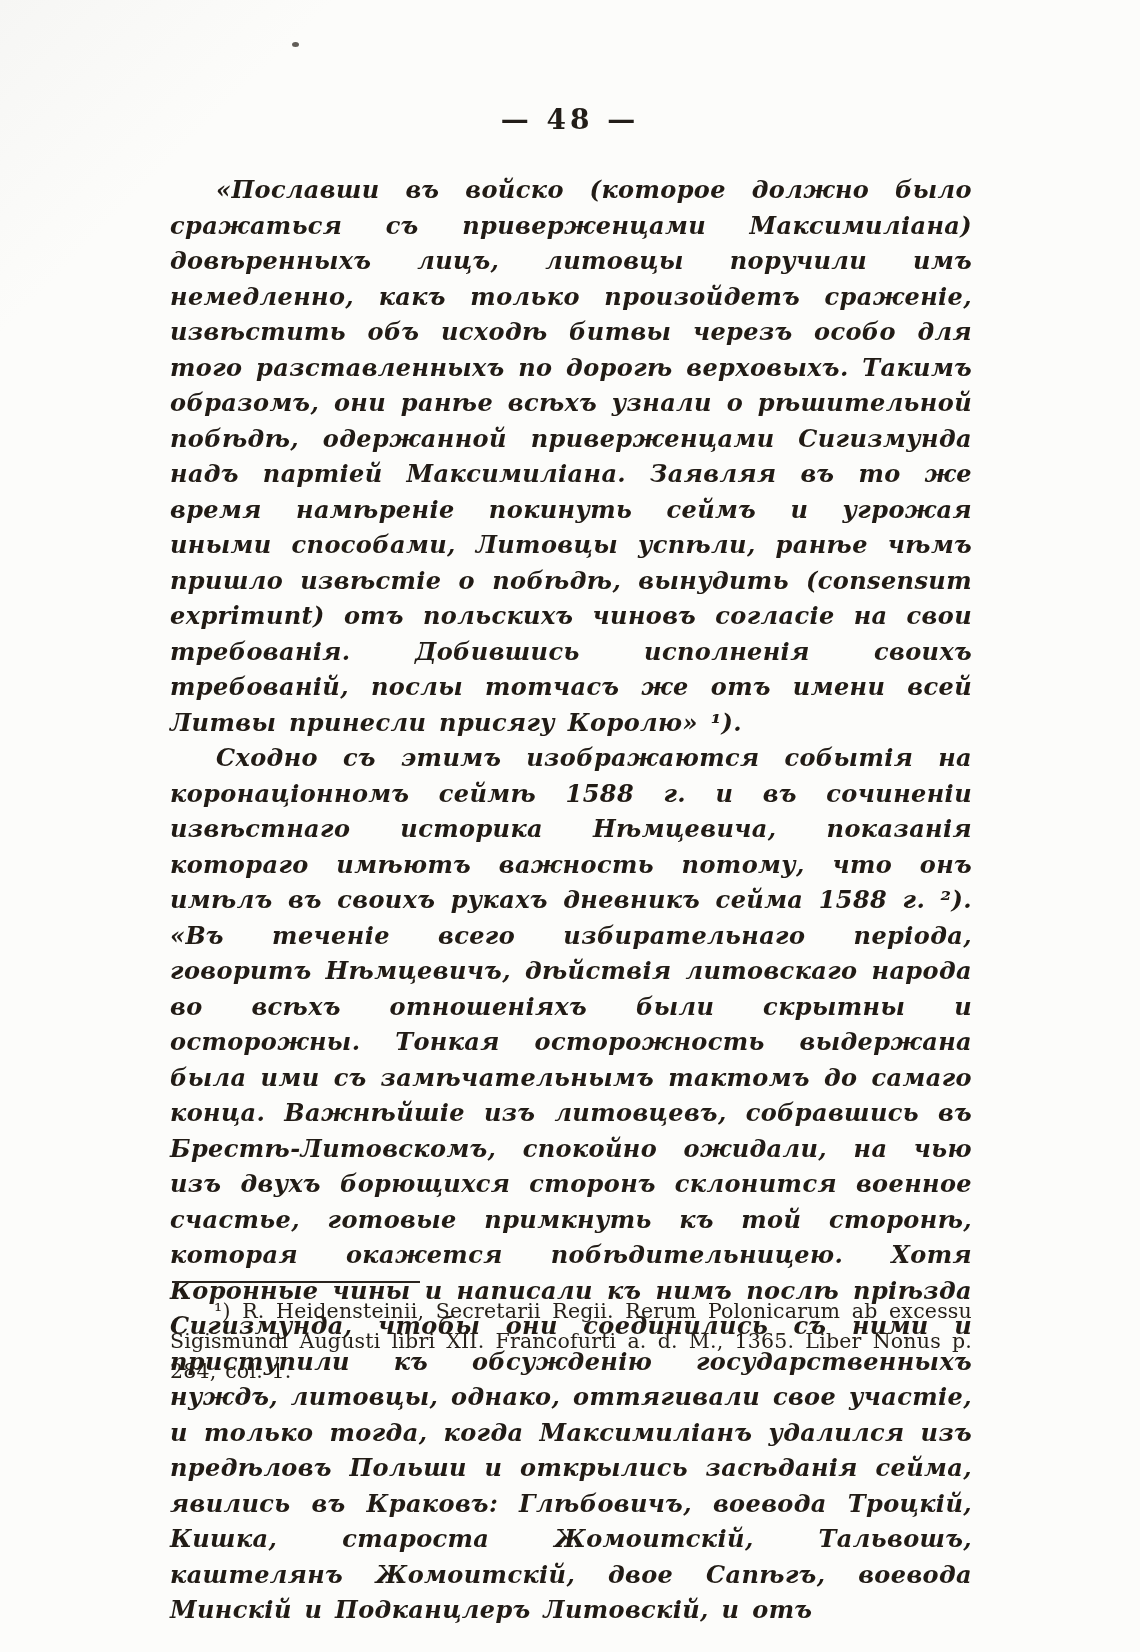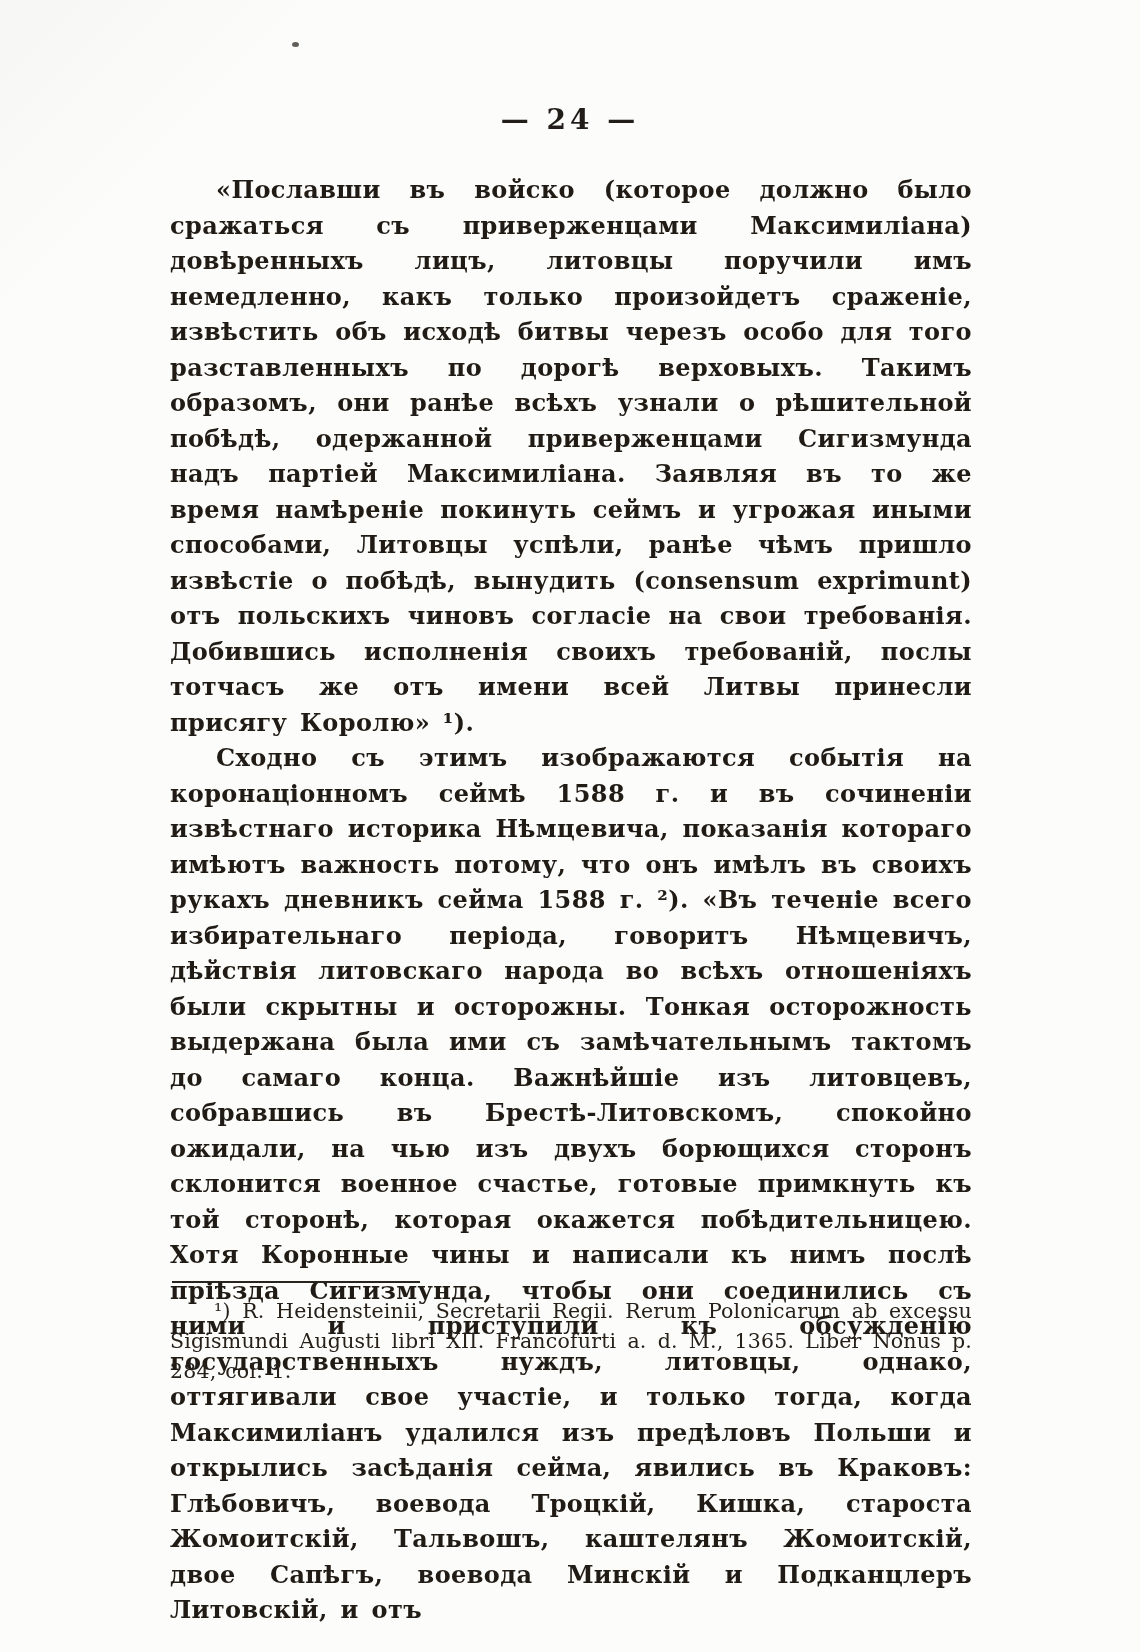--- a/index.html
+++ b/index.html
@@ -46,20 +46,21 @@
     top: 172px;
     left: 170px;
     width: 802px;
     font-size: 24px;
     line-height: 35.5px;
     font-weight: bold;
     text-align: justify;
     letter-spacing: 0.4px;
     word-spacing: 4px;
     color: #211b15;
+    font-style: italic;
   }
   .text-block p {
     margin: 0;
     text-indent: 46px;
   }
   .footnote-rule {
     position: absolute;
     top: 1281px;
     left: 172px;
     width: 248px;
@@ -83,21 +84,21 @@
     text-indent: 44px;
   }
 </style>
 </head>
 <body>
 
 <div class="page">
 
   <div class="scan-speck"></div>
 
-  <div class="page-number">— 24 —</div>
+  <div class="page-number">— 48 —</div>
 
   <div class="text-block">
     <p>«Пославши въ войско (которое должно было сражаться съ приверженцами Максимиліана) довѣренныхъ лицъ, литовцы поручили имъ немедленно, какъ только произойдетъ сраженіе, извѣстить объ исходѣ битвы черезъ особо для того разставленныхъ по дорогѣ верховыхъ. Такимъ образомъ, они ранѣе всѣхъ узнали о рѣшительной побѣдѣ, одержанной приверженцами Сигизмунда надъ партіей Максимиліана. Заявляя въ то же время намѣреніе покинуть сеймъ и угрожая иными способами, Литовцы успѣли, ранѣе чѣмъ пришло извѣстіе о побѣдѣ, вынудить (consensum exprimunt) отъ польскихъ чиновъ согласіе на свои требованія. Добившись исполненія своихъ требованій, послы тотчасъ же отъ имени всей Литвы принесли присягу Королю» ¹).</p>
     <p>Сходно съ этимъ изображаются событія на коронаціонномъ сеймѣ 1588 г. и въ сочиненіи извѣстнаго историка Нѣмцевича, показанія котораго имѣютъ важность потому, что онъ имѣлъ въ своихъ рукахъ дневникъ сейма 1588 г. ²). «Въ теченіе всего избирательнаго періода, говоритъ Нѣмцевичъ, дѣйствія литовскаго народа во всѣхъ отношеніяхъ были скрытны и осторожны. Тонкая осторожность выдержана была ими съ замѣчательнымъ тактомъ до самаго конца. Важнѣйшіе изъ литовцевъ, собравшись въ Брестѣ-Литовскомъ, спокойно ожидали, на чью изъ двухъ борющихся сторонъ склонится военное счастье, готовые примкнуть къ той сторонѣ, которая окажется побѣдительницею. Хотя Коронные чины и написали къ нимъ послѣ пріѣзда Сигизмунда, чтобы они соединились съ ними и приступили къ обсужденію государственныхъ нуждъ, литовцы, однако, оттягивали свое участіе, и только тогда, когда Максимиліанъ удалился изъ предѣловъ Польши и открылись засѣданія сейма, явились въ Краковъ: Глѣбовичъ, воевода Троцкій, Кишка, староста Жомоитскій, Тальвошъ, каштелянъ Жомоитскій, двое Сапѣгъ, воевода Минскій и Подканцлеръ Литовскій, и отъ</p>
   </div>
 
   <div class="footnote-rule"></div>
 
   <div class="footnotes">
     <p>¹) R. Heidensteinii, Secretarii Regii. Rerum Polonicarum ab excessu Sigismundi Augusti libri XII. Francofurti a. d. M., 1365. Liber Nonus p. 284, col. 1.</p>

